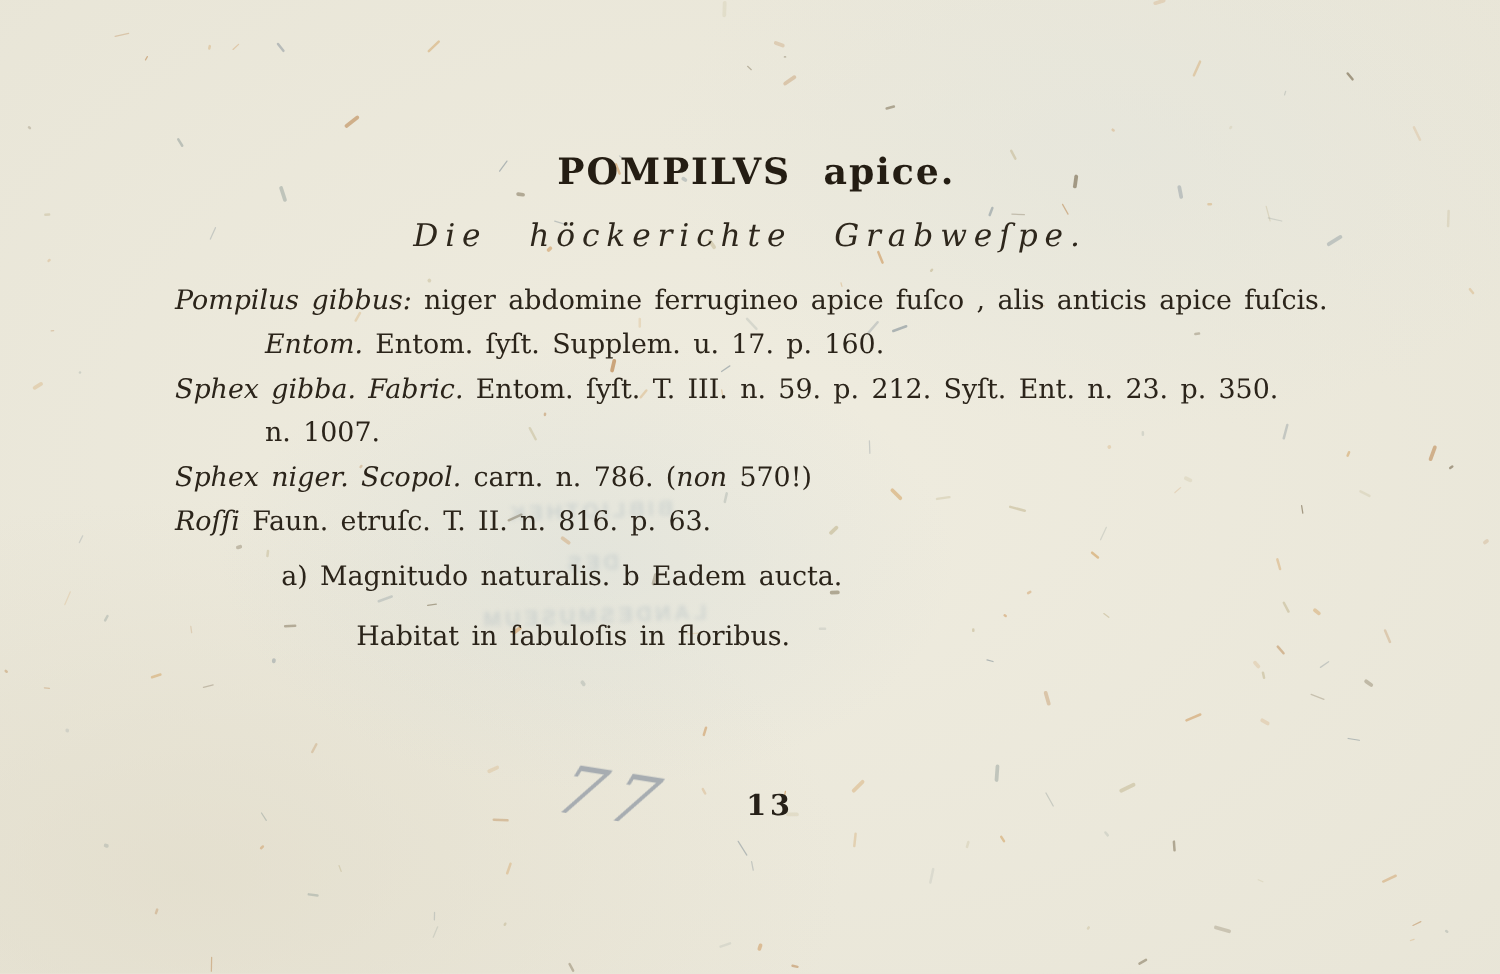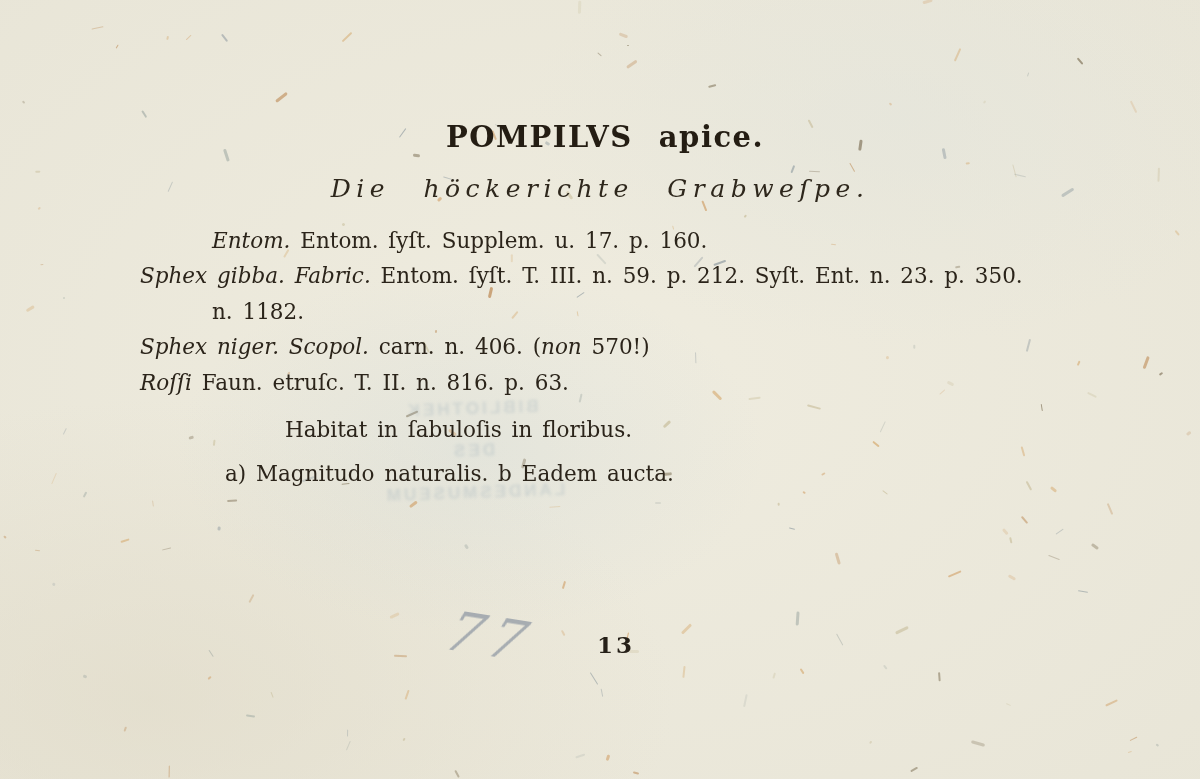--- a/index.html
+++ b/index.html
@@ -241,26 +241,27 @@
       <div>LANDESMUSEUM</div>
     </div>
 
   <div class="title">
     <span class="genus">POMPILVS</span><span class="species">apice.</span>
   </div>
 
   <div class="subtitle">Die höckerichte Grabweſpe.</div>
 
   <div class="body-text" id="body-text">
+      <div class="line none"><span class="seg-italic">Pompilus gibbus:</span><span class="seg-roman"> niger abdomine ferrugineo apice fuſco , alis anticis apice fuſcis.</span></div>
       <div class="line ref"><span class="seg-italic">Entom.</span><span class="seg-roman"> Entom. ſyſt. Supplem. u. 17. p. 160.</span></div>
       <div class="line none"><span class="seg-italic">Sphex gibba. Fabric.</span><span class="seg-roman"> Entom. ſyſt. T. III. n. 59. p. 212.  Syſt. Ent. n. 23. p. 350.</span></div>
-      <div class="line ref"><span class="seg-roman">n. 1182.</span></div>
-      <div class="line none"><span class="seg-italic">Sphex niger. Scopol.</span><span class="seg-roman"> carn. n. 406. (</span><span class="seg-italic">non</span><span class="seg-roman"> 570!)</span></div>
+      <div class="line ref"><span class="seg-roman">n. 1007.</span></div>
+      <div class="line none"><span class="seg-italic">Sphex niger. Scopol.</span><span class="seg-roman"> carn. n. 786. (</span><span class="seg-italic">non</span><span class="seg-roman"> 570!)</span></div>
       <div class="line none"><span class="seg-italic">Roſſi</span><span class="seg-roman"> Faun. etruſc. T. II. n. 816. p. 63.</span></div>
+      <div class="line note"><span class="seg-roman">a) Magnitudo naturalis.  b Eadem aucta.</span></div>
       <div class="line habitat"><span class="seg-roman">Habitat in ſabuloſis in floribus.</span></div>
-      <div class="line note"><span class="seg-roman">a) Magnitudo naturalis.  b Eadem aucta.</span></div>
     </div>
 
   <div class="pencil-mark">77</div>
 
   <div class="page-number">13</div>
 
 </div>
 
 </body></html>

